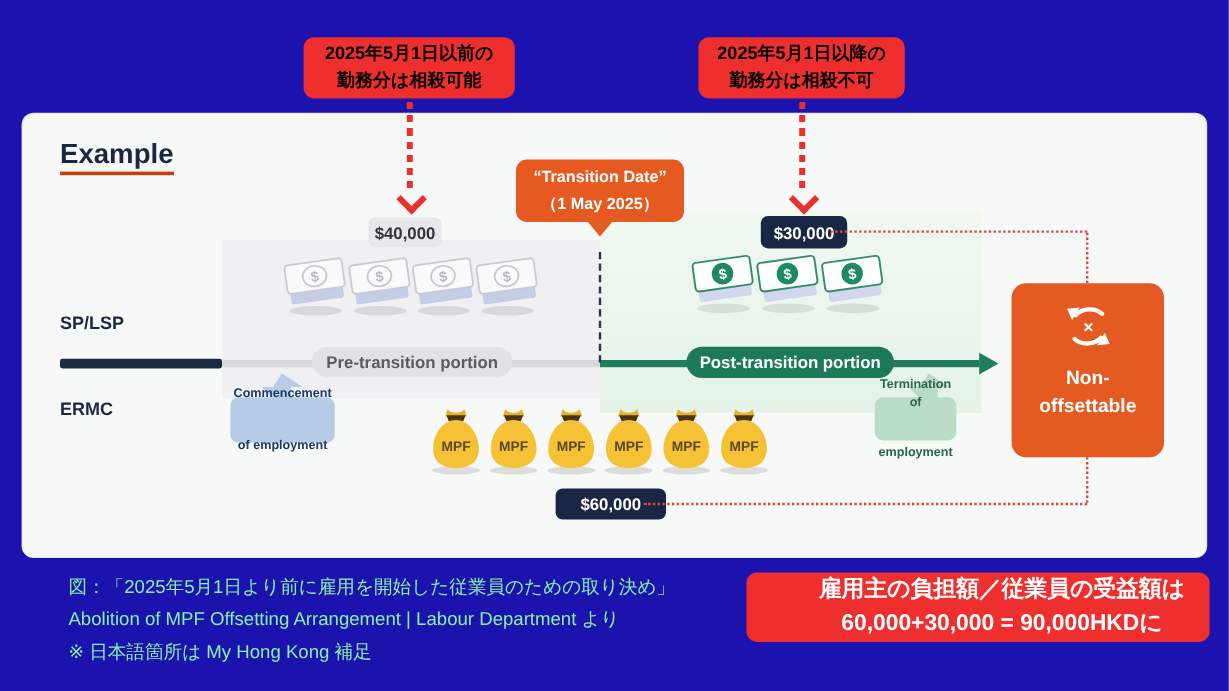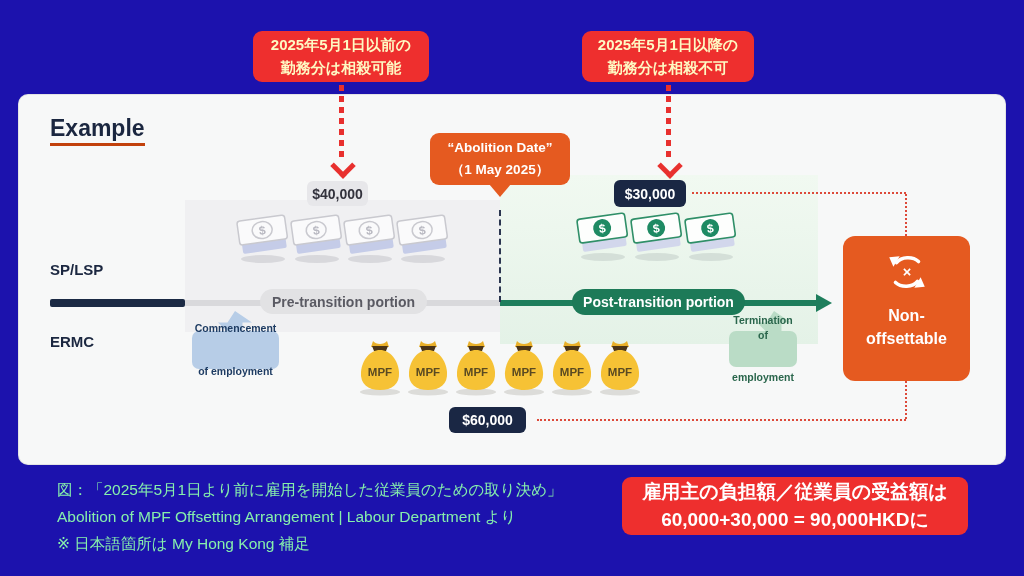--- a/index.html
+++ b/index.html
@@ -5,21 +5,21 @@
   html,body{margin:0;padding:0;}
   body{
     width:1024px;height:576px;position:relative;overflow:hidden;
     background:#1c12ad;
     font-family:"Liberation Sans","DejaVu Sans",sans-serif;
   }
   .abs{position:absolute;}
 
   
   .callout-red{
-    background:#ee2f2e;color:#fef9c3;border-radius:9px;
+    background:#ee2f2e;color:#000000;border-radius:9px;
     font-weight:bold;font-size:15px;text-align:center;line-height:1.5;
     display:flex;flex-direction:column;justify-content:center;
   }
   .dotline-v-red{width:5px;background:repeating-linear-gradient(180deg,#e8302e 0 6px,transparent 6px 11px);}
   .chevron-down{width:13px;height:13px;border-right:5px solid #e8302e;border-bottom:5px solid #e8302e;transform:rotate(45deg);}
 
   
   .panel{background:#f7f8f8;border-radius:10px;box-shadow:0 0 0 1px rgba(0,0,0,.08) inset;}
   .title{font-size:23px;font-weight:bold;color:#1b2740;border-bottom:3px solid #c2410c;padding-bottom:2px;}
   .tint-gray{background:#f0f0f2;}
@@ -154,22 +154,22 @@
         <g transform="rotate(-8 28 24)">
           <rect x="6" y="28" width="44" height="11" rx="2" fill="#d2d7ec"></rect>
           <rect x="4" y="6" width="48" height="24" rx="3" fill="#fdfefd" stroke="#2f8f68" stroke-width="1.6"></rect>
           <circle cx="28" cy="18" r="9" fill="#1e8a63"></circle>
           <text x="28" y="22.5" font-size="12" font-weight="bold" fill="#ffffff" text-anchor="middle">$</text>
         </g>
       </svg>
   </div>
 
   <div class="abs pill-light" style="left:289px;top:87px;width:61px;height:25px;">$40,000</div>
-  <div class="abs pill-dark" style="left:596px;top:86px;width:72px;height:27px;">$30,000</div>
-  <div class="abs pill-dark" style="left:431px;top:313px;width:77px;height:26px;">$60,000</div>
+  <div class="abs pill-dark" style="left:616px;top:86px;width:72px;height:27px;">$30,000</div>
+  <div class="abs pill-dark" style="left:445px;top:313px;width:92px;height:26px;">$60,000</div>
 
   <div class="abs tl-pill-gray" style="left:242px;top:195px;width:167px;height:25px;">Pre-transition portion</div>
   <div class="abs tl-pill-green" style="left:554px;top:195px;width:173px;height:26px;">Post-transition portion</div>
 
   <div class="abs event-arrow arrow-blue" style="left:200px;top:217px;width:34px;height:21px;"></div>
   <div class="abs event-box ev-blue" style="left:174px;top:237px;width:87px;height:38px;">
     <span>Commencement</span>
     <span>of employment</span>
   </div>
   <div class="abs event-arrow arrow-green" style="left:739px;top:217px;width:34px;height:21px;"></div>
@@ -238,21 +238,21 @@
       <polygon points="39,36 29,37 35,27" fill="#ffffff"></polygon>
       <text x="22" y="27" font-size="14" font-weight="bold" fill="#ffffff" text-anchor="middle">×</text>
     </svg>
     <div style="margin-top:9px;">
       <div>Non-</div>
       <div>offsettable</div>
     </div>
   </div>
 
   <div class="abs transition-box" style="left:412px;top:39px;width:140px;height:52px;">
-    <span>“Abolition Date”</span>
+    <span>“Transition Date”</span>
     <span>（1 May 2025）</span>
   </div>
   <div class="abs transition-tail" style="left:471px;top:90px;"></div>
 </div>
 
 <div class="abs callout-red" style="left:253px;top:31px;width:176px;height:51px;">
   <span>2025年5月1日以前の</span>
   <span>勤務分は相殺可能</span>
 </div>
 <div class="abs callout-red" style="left:582px;top:31px;width:172px;height:51px;">
@@ -263,16 +263,16 @@
 <div class="abs chevron-down" style="left:334px;top:157px;"></div>
 <div class="abs dotline-v-red" style="left:666px;top:85px;height:72px;"></div>
 <div class="abs chevron-down" style="left:661px;top:157px;"></div>
 
 <div class="abs caption" style="left:57px;top:476px;width:560px;">
   <div>図：「2025年5月1日より前に雇用を開始した従業員のための取り決め」</div>
   <div>Abolition of MPF Offsetting Arrangement | Labour Department より</div>
   <div>※ 日本語箇所は My Hong Kong 補足</div>
 </div>
 
-<div class="abs summary-box" style="left:622px;top:477px;width:346px;height:58px;">
+<div class="abs summary-box" style="left:622px;top:477px;width:346px;height:58px;padding-left:40px;">
   <div>雇用主の負担額／従業員の受益額は</div>
   <div>60,000+30,000 = 90,000HKDに</div>
 </div>
 
 </body></html>

